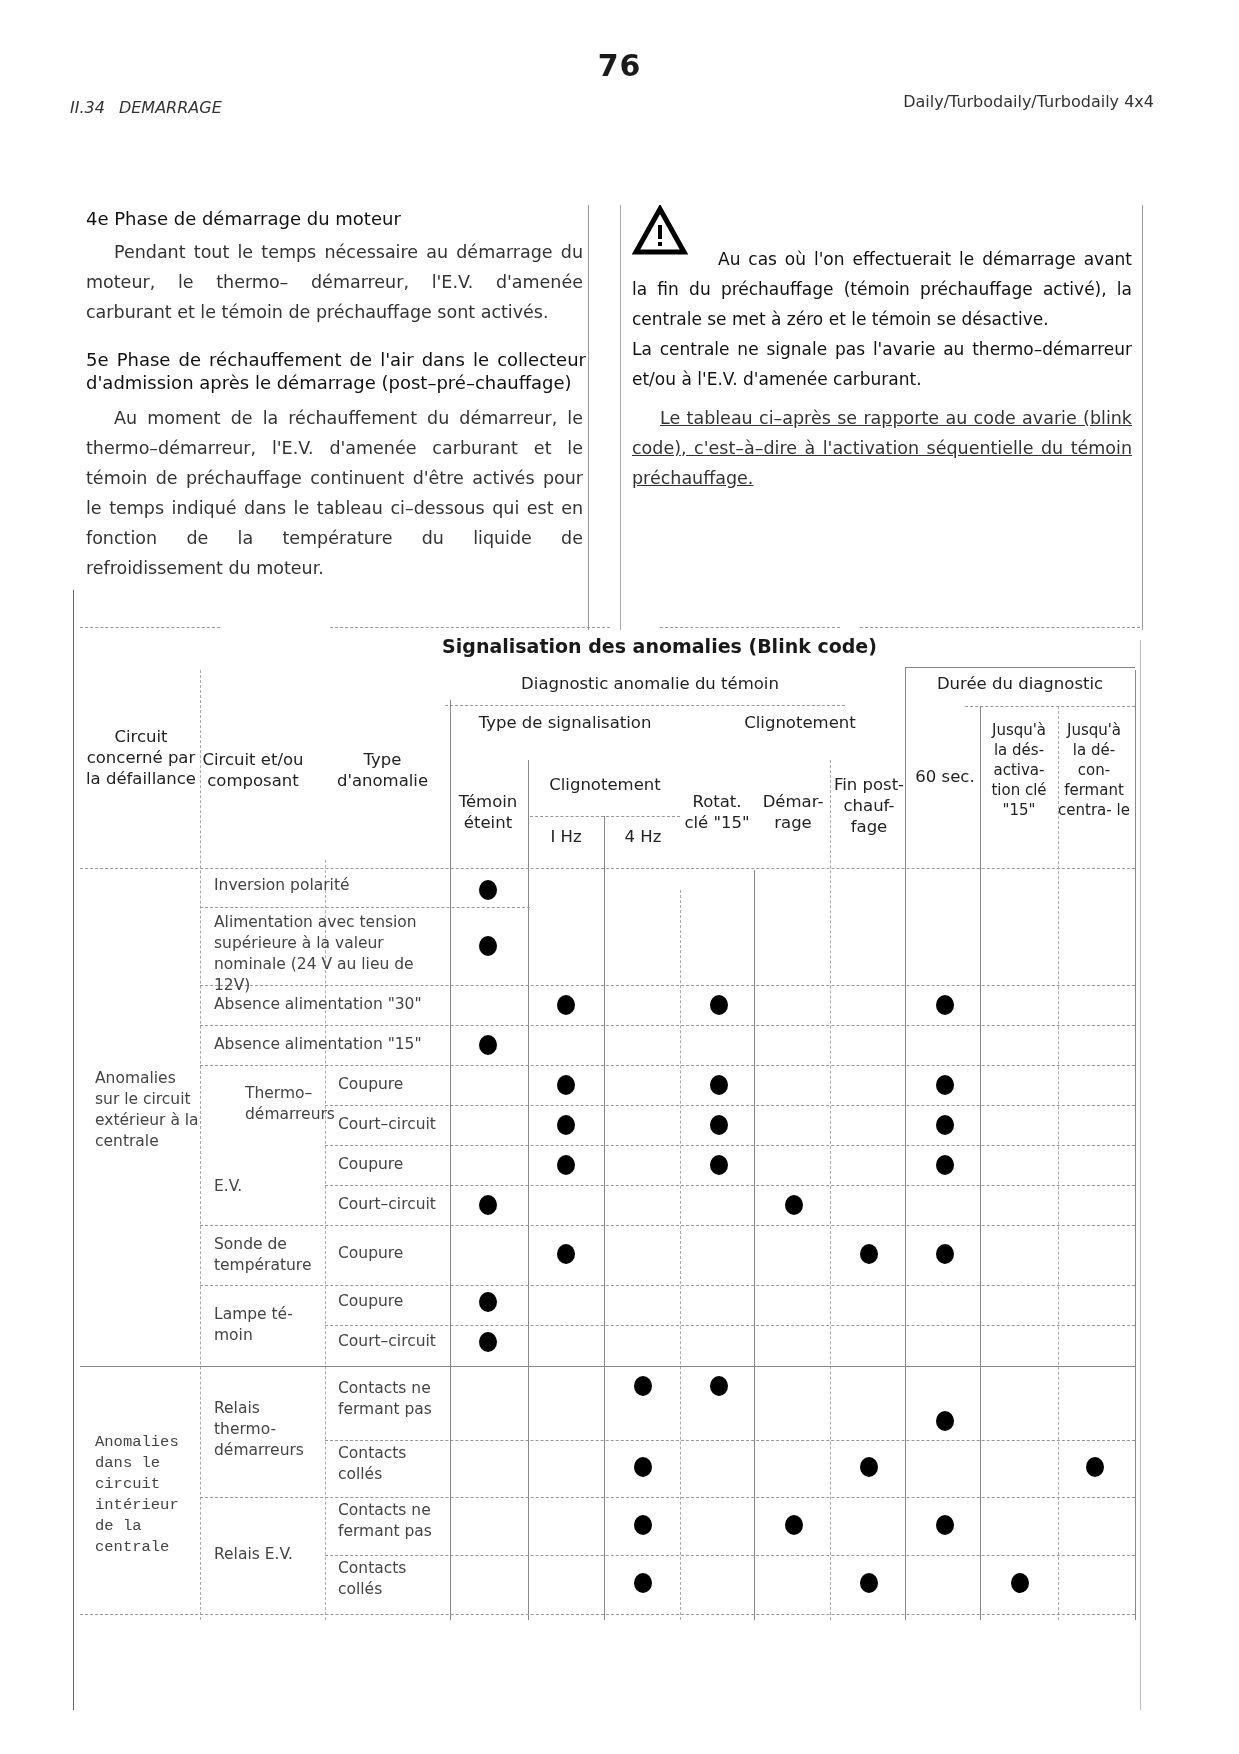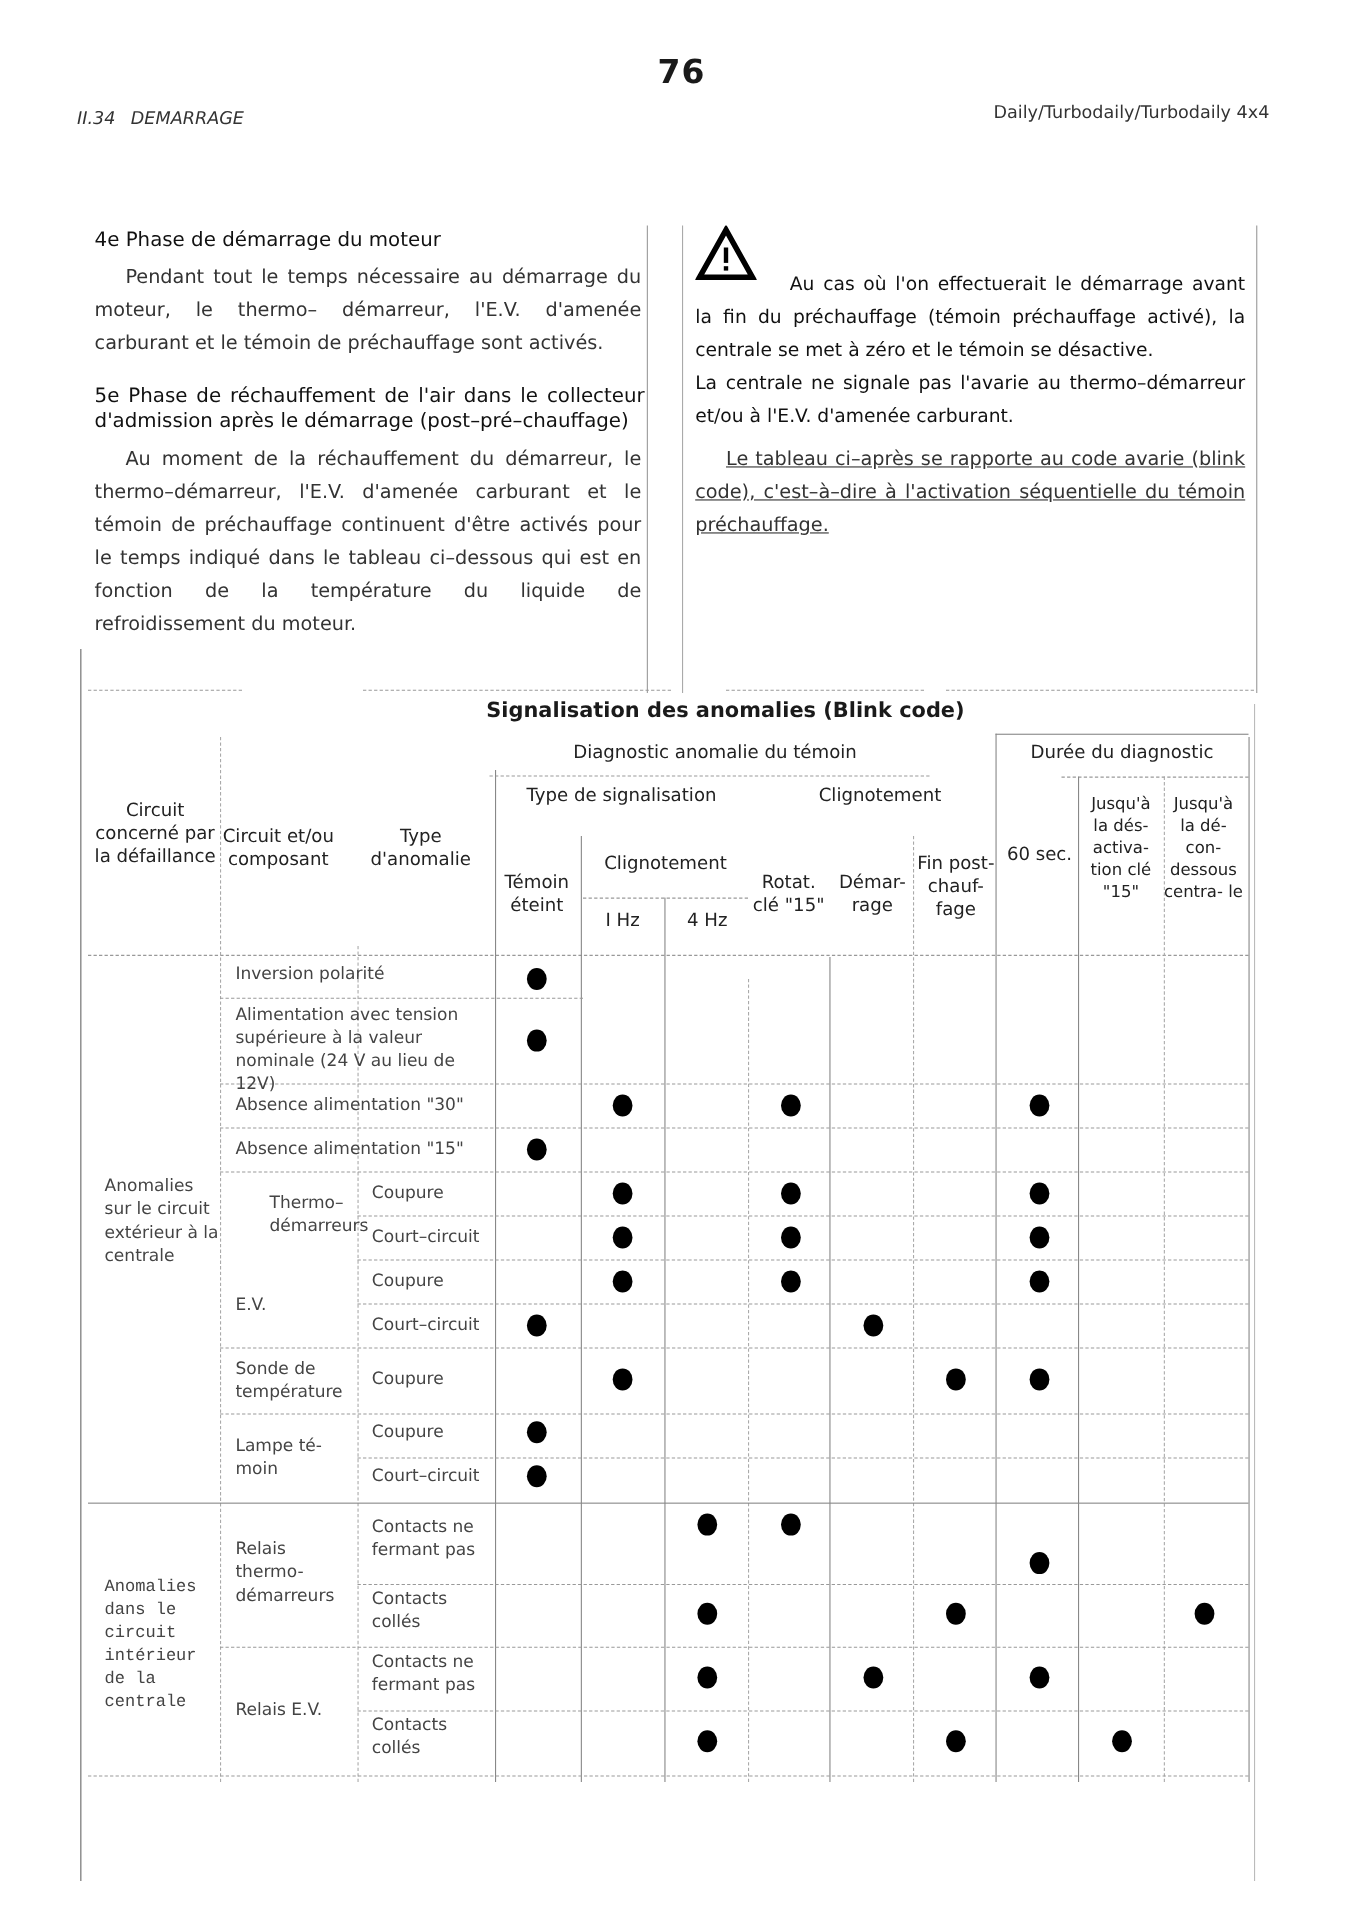--- a/index.html
+++ b/index.html
@@ -80,21 +80,21 @@
   <div class="th" style="left:330px; top:749px; width:105px;">Type d'anomalie</div>
   <div class="th" style="left:452px; top:791px; width:72px;">Témoin éteint</div>
   <div class="th" style="left:530px; top:774px; width:150px;">Clignotement</div>
   <div class="th" style="left:528px; top:826px; width:76px;">I Hz</div>
   <div class="th" style="left:604px; top:826px; width:78px;">4 Hz</div>
   <div class="th" style="left:680px; top:791px; width:74px;">Rotat. clé "15"</div>
   <div class="th" style="left:754px; top:791px; width:78px;">Démar- rage</div>
   <div class="th" style="left:832px; top:774px; width:74px;">Fin post- chauf- fage</div>
   <div class="th" style="left:910px; top:766px; width:70px;">60 sec.</div>
   <div class="th th-sm" style="left:984px; top:720px; width:70px;">Jusqu'à la dés- activa- tion clé "15"</div>
-  <div class="th th-sm" style="left:1058px; top:720px; width:72px;">Jusqu'à la dé- con- dessous centra- le</div>
+  <div class="th th-sm" style="left:1058px; top:720px; width:72px;">Jusqu'à la dé- con- fermant centra- le</div>
 </div>
 
 <div class="grid-line-hs" style="left:905px; top:667px; width:230px;"></div>
 <div class="grid-line-h" style="left:445px; top:705px; width:400px;"></div>
 <div class="grid-line-h" style="left:965px; top:706px; width:170px;"></div>
 <div class="grid-line-h" style="left:530px; top:816px; width:150px;"></div>
 <div class="grid-line-h" style="left:80px; top:868px; width:1055px;"></div>
 
 <div class="grid-line-vd" style="left:200px; top:670px; height:950px;"></div>
 <div class="grid-line-vd" style="left:325px; top:860px; height:760px;"></div>

